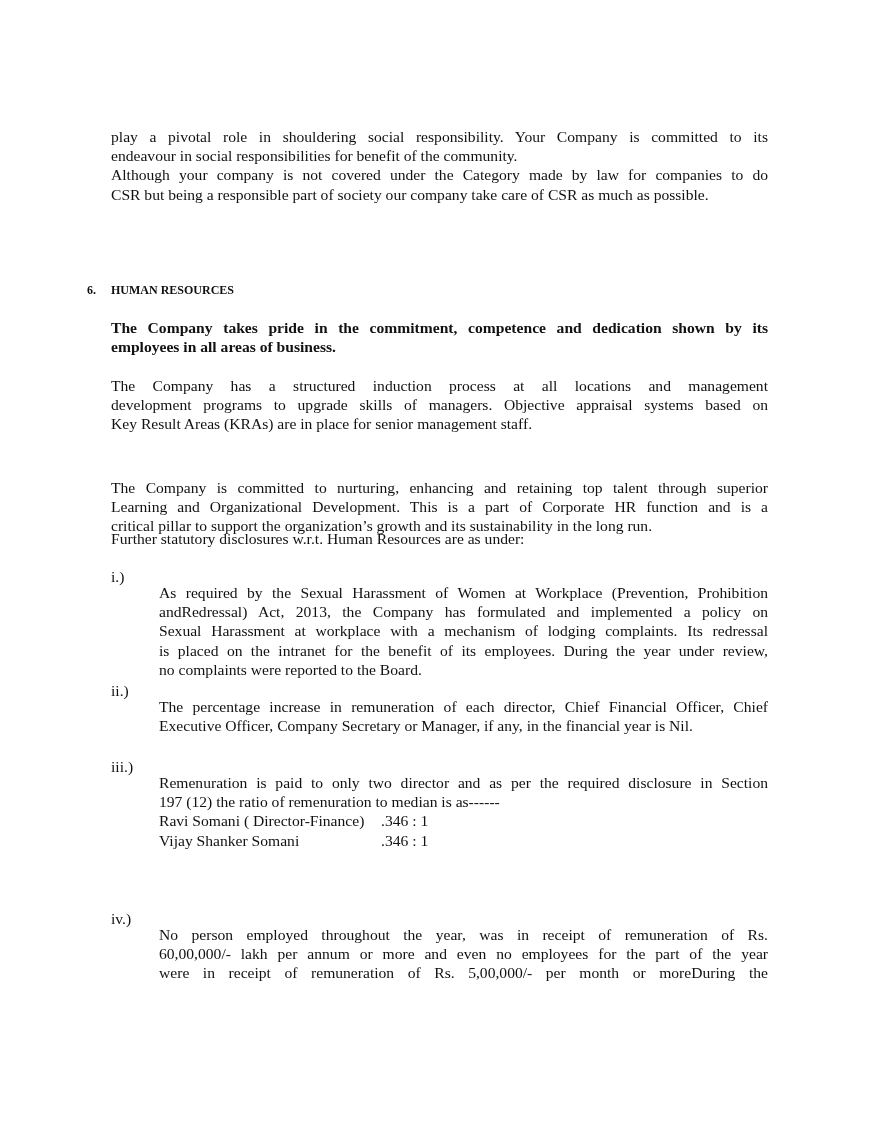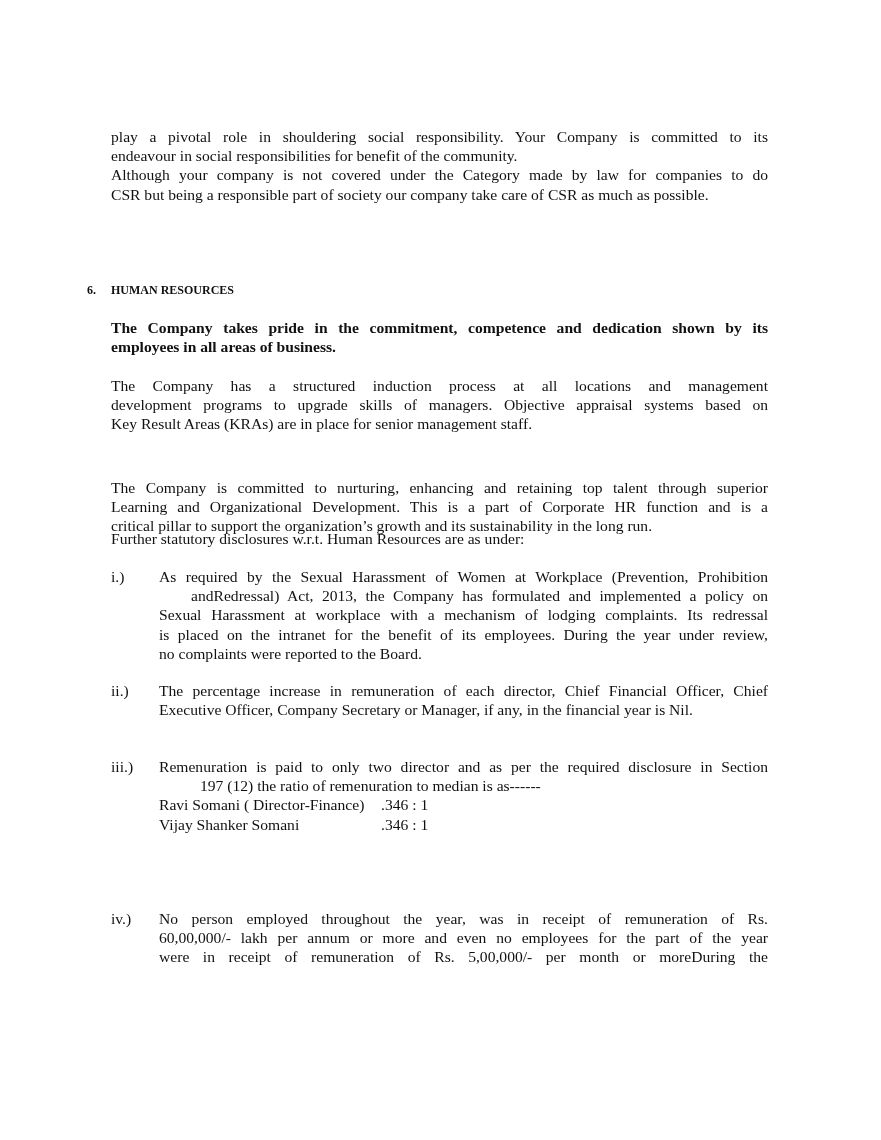--- a/index.html
+++ b/index.html
@@ -63,21 +63,21 @@
   .item .marker {
     position: absolute;
     left: 0;
     top: 0;
     width: 45px;
   }
   .item .body {
     position: absolute;
     left: 48px;
     width: 609px;
-    top: 0;
+    top: 16px;
   }
   .ratio-row {
     display: block;
     white-space: pre;
   }
   .ratio-name {
     display: inline-block;
   }
   .ratio-value {
     display: inline-block;
@@ -117,40 +117,40 @@
   </div>
 
   <div class="para" style="top:529px;">
     <span class="line last-line">Further statutory disclosures w.r.t. Human Resources are as under:</span>
   </div>
 
   <div class="item" style="top:567px;">
     <span class="marker">i.)</span>
     <div class="body">
       <span class="line justify-line" style="display:block;">As required by the Sexual Harassment of Women at Workplace (Prevention, Prohibition</span>
-      <span class="line justify-line" style="display:block;margin-left:32px;">andRedressal) Act, 2013, the Company has formulated and implemented a policy on</span>
+      <span class="line justify-line" style="display:block;">andRedressal) Act, 2013, the Company has formulated and implemented a policy on</span>
       <span class="line justify-line" style="display:block;">Sexual Harassment at workplace with a mechanism of lodging complaints. Its redressal</span>
       <span class="line justify-line" style="display:block;">is placed on the intranet for the benefit of its employees. During the year under review,</span>
       <span class="line last-line" style="display:block;text-align:center;">no complaints were reported to the Board.</span>
     </div>
   </div>
 
   <div class="item" style="top:681px;">
     <span class="marker">ii.)</span>
     <div class="body">
       <span class="line justify-line" style="display:block;">The percentage increase in remuneration of each director, Chief Financial Officer, Chief</span>
       <span class="line last-line" style="display:block;">Executive Officer, Company Secretary or Manager, if any, in the financial year is Nil.</span>
     </div>
   </div>
 
   <div class="item" style="top:757px;">
     <span class="marker">iii.)</span>
     <div class="body">
       <span class="line justify-line" style="display:block;">Remenuration is paid to only two director and as per the required disclosure in Section</span>
-      <span class="line last-line" style="display:block;margin-left:41px;">197 (12) the ratio of remenuration to median is as------</span>
+      <span class="line last-line" style="display:block;">197 (12) the ratio of remenuration to median is as------</span>
       <span class="ratio-row"><span class="ratio-name" style="width:222px;">Ravi Somani ( Director-Finance)</span><span class="ratio-value">.346 : 1</span></span>
       <span class="ratio-row"><span class="ratio-name" style="width:222px;">Vijay Shanker Somani</span><span class="ratio-value">.346 : 1</span></span>
     </div>
   </div>
 
   <div class="item" style="top:909px;">
     <span class="marker">iv.)</span>
     <div class="body">
       <span class="line justify-line" style="display:block;">No person employed throughout the year, was in receipt of remuneration of Rs.</span>
       <span class="line justify-line" style="display:block;">60,00,000/- lakh per annum or more and even no employees  for the part of the year</span>

